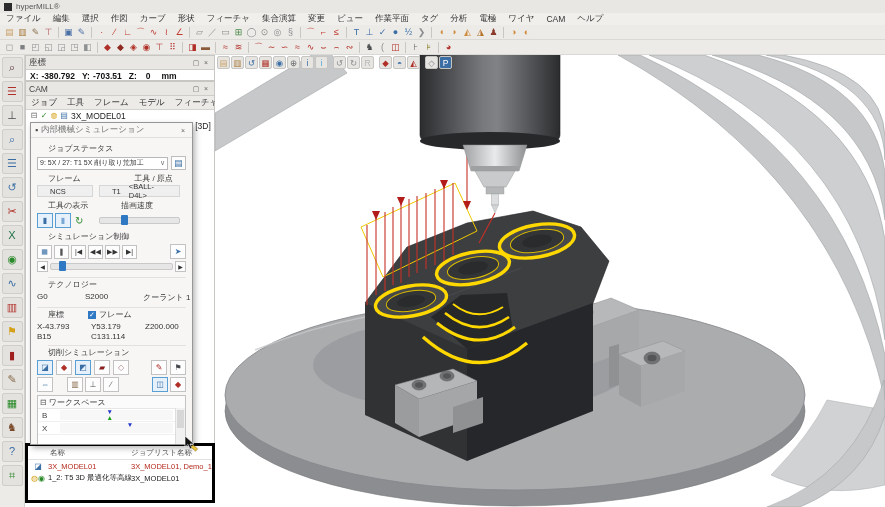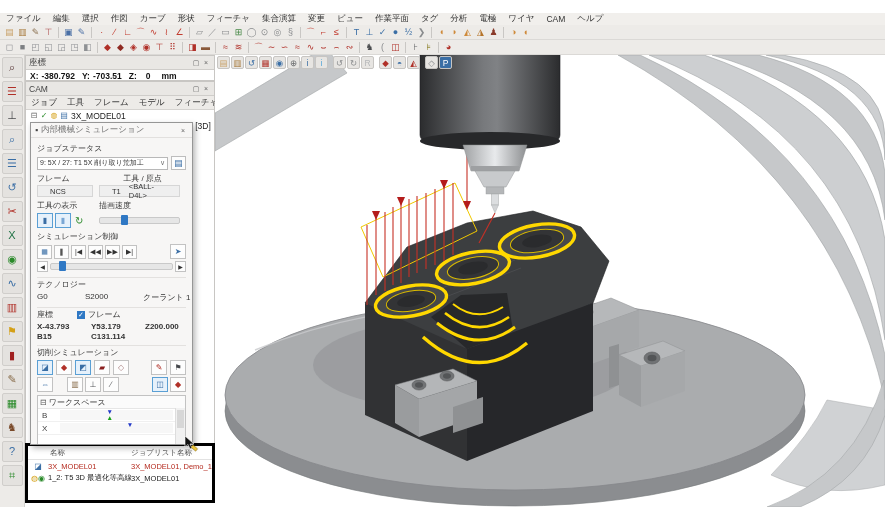--- a/index.html
+++ b/index.html
@@ -48,21 +48,21 @@
   .trow .nm{width:83px;overflow:hidden;flex:none;}
   .trow .jl{flex:1;overflow:hidden;}
   .redtxt{color:#b42a1e;}
   
   .dialog{position:absolute;left:30px;top:122px;width:163px;height:323px;background:#f7f6f5;
           border:1px solid #969696;box-shadow:2px 3px 6px rgba(0,0,0,.3);box-sizing:border-box;
           font-size:8px;color:#333;z-index:10;display:flex;flex-direction:column;}
   .dlg-title{height:14px;display:flex;align-items:center;padding:0 4px;color:#777;font-size:8.5px;border-bottom:1px solid #e2e0de;flex:none;}
   .dlg-title .sp{flex:1;}
   .dlg-body{flex:1;padding:2px 6px;overflow:hidden;}
-  .lbl{margin-top:3px;color:#3c3c3c;}
+  .lbl{margin-top:3px;color:#3c3c3c;margin-left:11px;}
   .combo-row{display:flex;gap:3px;margin-top:2px;align-items:center;}
   .combo{flex:1;height:13px;background:#fff;border:1px solid #b8b8b8;display:flex;align-items:center;
          font-size:7px;padding:0 2px;box-sizing:border-box;white-space:nowrap;overflow:hidden;}
   .combo .sp{flex:1;}
   .sqbtn{width:15px;height:14px;background:#fdfdfd;border:1px solid #bdbdbd;display:flex;align-items:center;
          justify-content:center;font-size:9px;flex:none;box-sizing:border-box;}
   .two-col{display:flex;margin-top:3px;}
   .two-col .c1{width:62px;flex:none;}
   .two-col .c2{flex:1;}
   .field{height:12px;background:#efefef;border:1px solid #d6d6d6;font-size:7.5px;display:flex;
@@ -72,21 +72,21 @@
        justify-content:center;font-size:8px;box-sizing:border-box;flex:none;cursor:default;}
   .btn.active{border-color:#5a9fd4;background:#e6f1fb;}
   .slider{position:relative;height:5px;background:#e6e6e6;border:1px solid #c9c9c9;border-radius:2px;}
   .thumb{position:absolute;top:-3px;width:7px;height:10px;background:#2f78c4;border-radius:1px;}
   .sect{border-top:1px solid #e3e1df;margin-top:4px;padding-top:1px;}
   .techrow{display:flex;margin-top:2px;}
   .techrow span{flex:none;}
   .chk{width:8px;height:8px;background:#2f78c4;color:#fff;font-size:7px;line-height:8px;text-align:center;
        margin:0 3px 0 24px;flex:none;}
   .crow{display:flex;margin-top:2px;}
-  .crow span{width:54px;flex:none;font-weight:bold;}
+  .crow span{width:54px;flex:none;}
   .wsbox{margin-top:3px;background:#fff;border:1px solid #c2c2c2;height:58px;overflow:hidden;position:relative;}
   .ws-head{height:12px;display:flex;align-items:center;background:#fbfbfb;border-bottom:1px solid #e6e6e6;padding-left:2px;}
   .ws-row{height:12px;display:flex;align-items:center;border-bottom:1px solid #f0f0f0;}
   .ws-axis{width:18px;padding-left:4px;flex:none;color:#444;}
   .ws-track{position:relative;flex:1;height:10px;margin-right:12px;background:#f7f7f7;}
   .mk{position:absolute;font-size:6.5px;line-height:6px;transform:translateX(-50%);}
   .mk.b{top:-1px;color:#2238c8;} .mk.g{bottom:-1px;color:#18a018;}
   .ws-scroll{position:absolute;right:0;top:12px;bottom:0;width:9px;background:#f1f1f1;border-left:1px solid #ddd;}
   .ws-scroll .th{position:absolute;top:2px;left:1px;right:1px;height:18px;background:#d7d7d7;}
   
@@ -96,20 +96,24 @@
           border:1px solid #c7c5c2;border-radius:2px;margin-right:1px;flex:none;box-sizing:border-box;}
   .vsep{width:4px;flex:none;}
   .scene{position:absolute;left:0;top:0;z-index:1;}
   .cursor{position:absolute;left:184px;top:436px;z-index:30;}
 </style>
 </head>
 <body>
 
 <div id="app">
 
+  <div class="titlebar">
+    <span class="appicon"></span>
+    <span>hyperMILL®</span>
+  </div>
 
   <div class="menubar">
       <span class="menu-item">ファイル</span>
       <span class="menu-item">編集</span>
       <span class="menu-item">選択</span>
       <span class="menu-item">作図</span>
       <span class="menu-item">カーブ</span>
       <span class="menu-item">形状</span>
       <span class="menu-item">フィーチャ</span>
       <span class="menu-item">集合演算</span>

